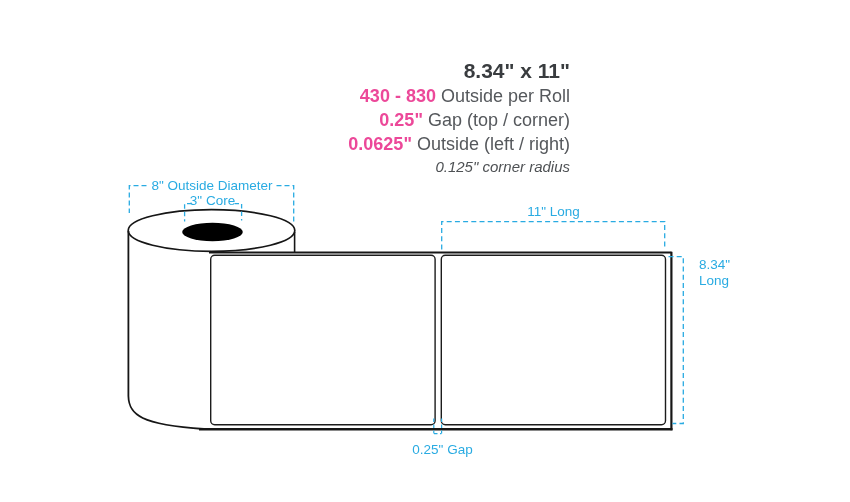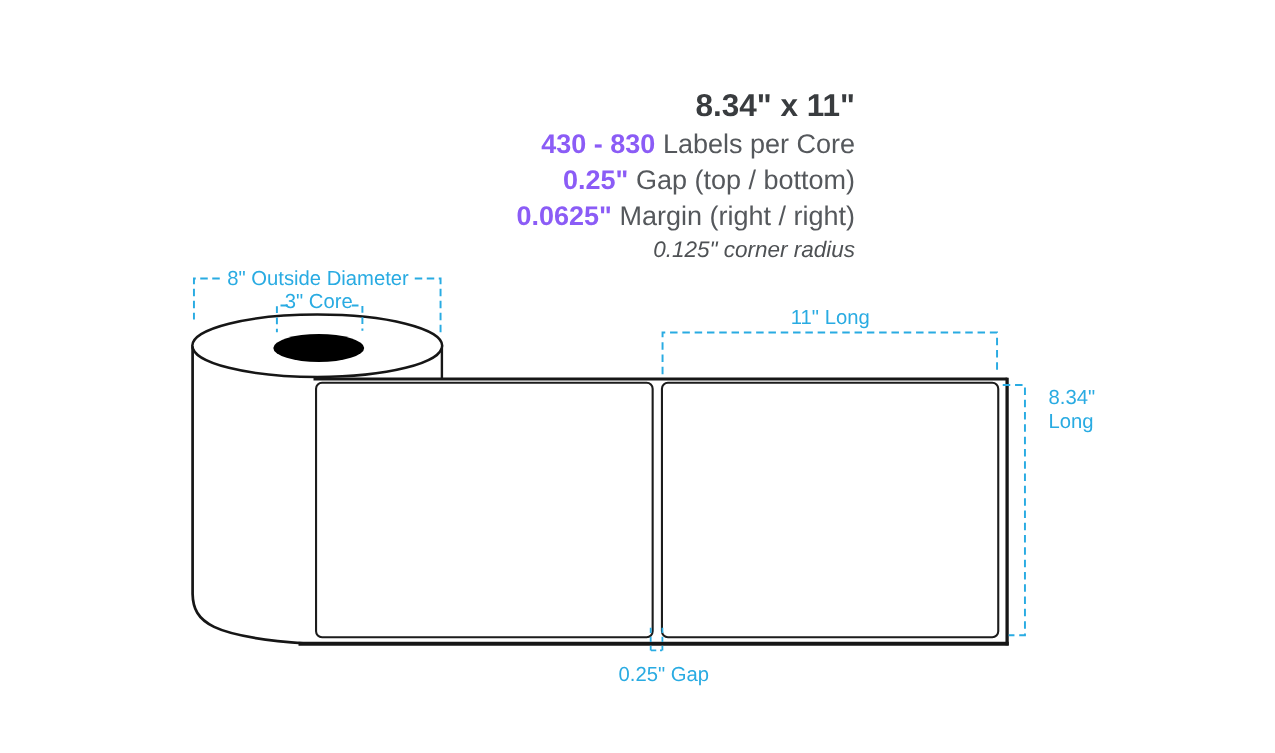--- a/index.html
+++ b/index.html
@@ -23,21 +23,21 @@
     font-weight:bold;
     color:#393c3f;
     line-height:26px;
   }
   .spec-row{
     font-size:18px;
     color:#55585c;
     line-height:24px;
   }
   .spec-row b{
-    color:#8b5cf6;
+    color:#ec4899;
     font-weight:bold;
   }
   .spec-note{
     font-size:15px;
     font-style:italic;
     color:#4e5154;
     line-height:22px;
   }
   
   .diagram-svg{position:absolute;left:0;top:0;}
@@ -52,29 +52,29 @@
 </style>
 </head>
 <body>
 
 <div class="stage">
 
   <div class="specs">
     <div class="spec-size">8.34" x 11"</div>
     <div class="spec-row">
       <b>430 - 830</b>
-      <span>Labels per Core</span>
+      <span>Outside per Roll</span>
     </div>
     <div class="spec-row">
       <b>0.25"</b>
-      <span>Gap (top / bottom)</span>
+      <span>Gap (top / corner)</span>
     </div>
     <div class="spec-row">
       <b>0.0625"</b>
-      <span>Margin (right / right)</span>
+      <span>Outside (left / right)</span>
     </div>
     <div class="spec-note">0.125" corner radius</div>
   </div>
 
   <svg class="diagram-svg" width="850" height="502" viewBox="0 0 850 502">
 
     <ellipse cx="211.5" cy="230.5" rx="83.3" ry="20.8" fill="#ffffff" stroke="#161616" stroke-width="1.7"></ellipse>
 
     <path d="M128.4,231 L128.4,396 C128.8,415 141,424.5 204,429" fill="none" stroke="#161616" stroke-width="1.8"></path>
 

